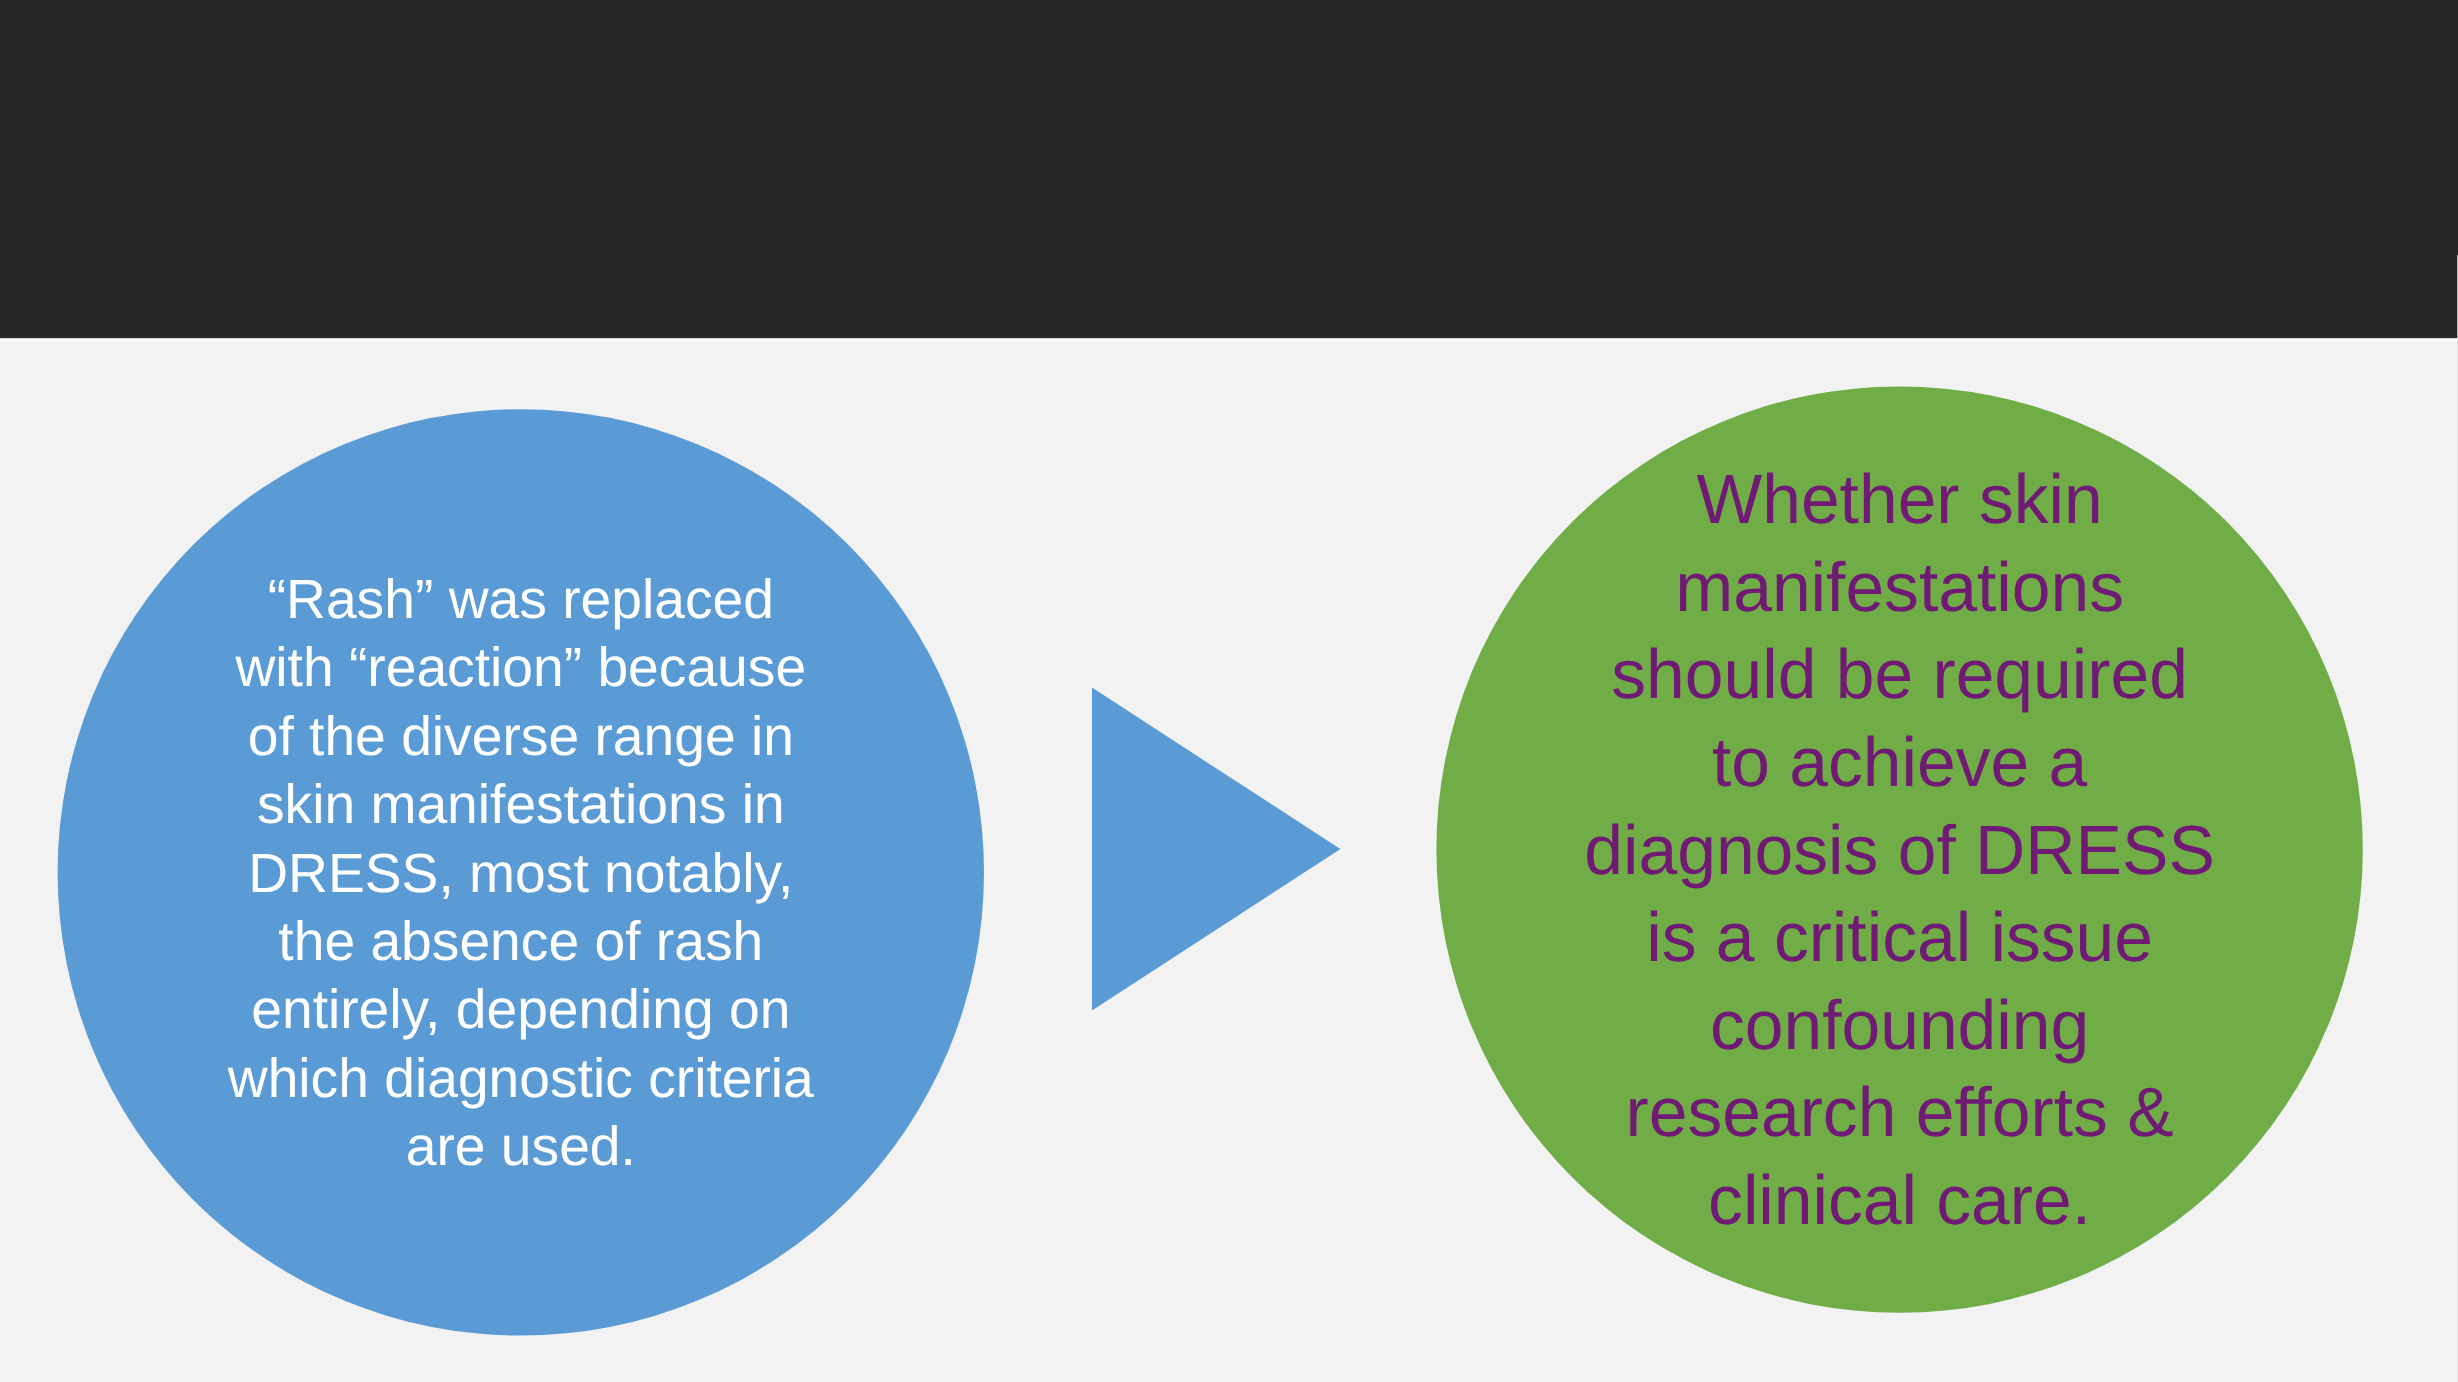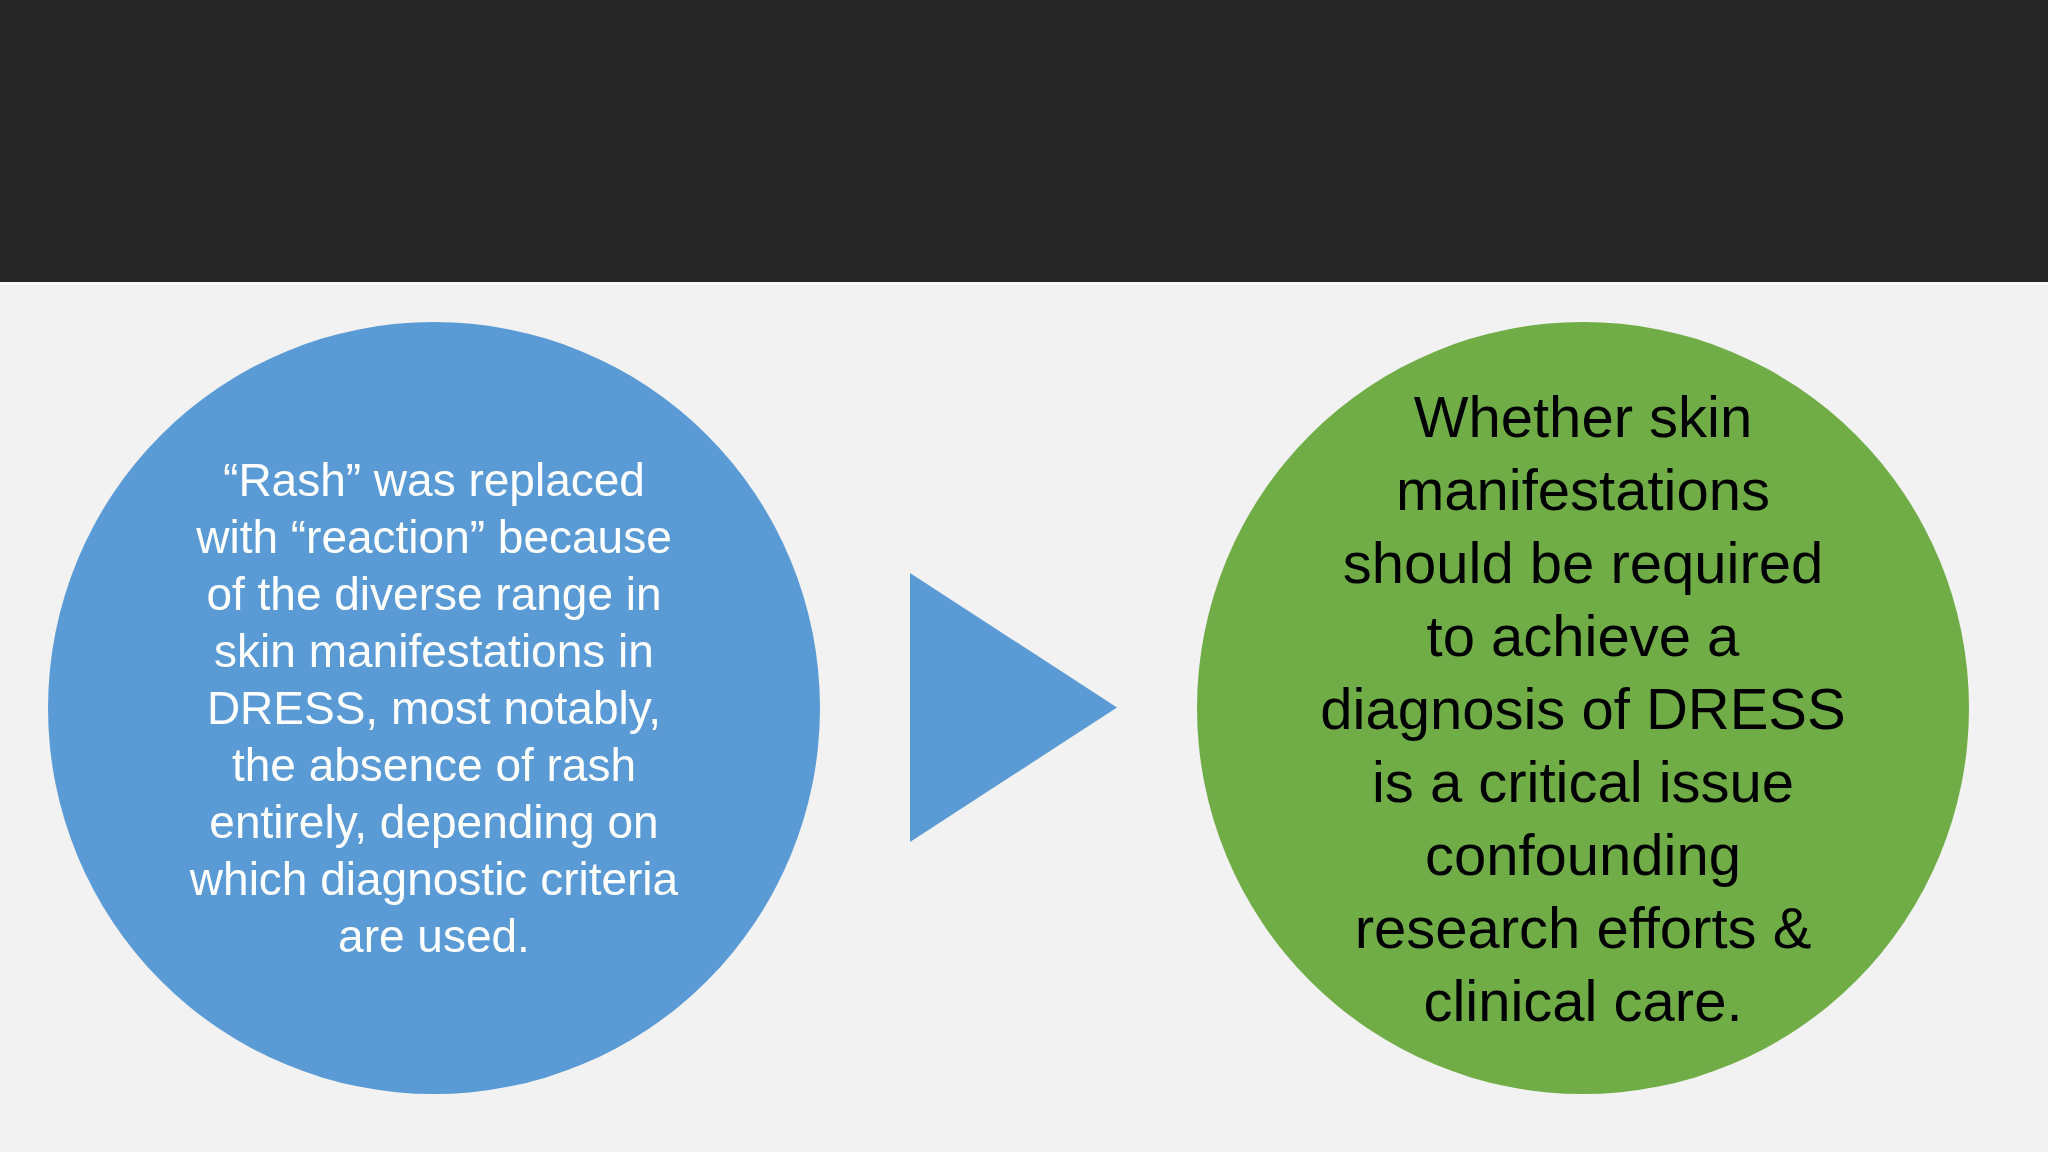--- a/index.html
+++ b/index.html
@@ -39,21 +39,21 @@
   .circle {
     position: absolute;
     width: 772px;
     height: 772px;
     border-radius: 50%;
     display: flex;
     align-items: center;
     justify-content: center;
     text-align: center;
   }
-  .circle-left  { left: 48px;   top: 322px; }
+  .circle-left  { left: 48px;   top: 341px; }
   .circle-right { left: 1197px; top: 322px; }
   .circle-text {
     white-space: pre-line;
     color: #ffffff;
   }
   .circle-left .circle-text {
     font-size: 46px;
     line-height: 57px;
     max-width: 700px;
   }
@@ -90,21 +90,21 @@
 DRESS, most notably,
 the absence of rash
 entirely, depending on
 which diagnostic criteria
 are used.</div>
   </div>
 
   <div class="arrow-right" style="background-color: rgb(91, 155, 213);"></div>
 
   <div class="circle circle-right" style="background-color: rgb(112, 173, 71);">
-    <div class="circle-text" style="color: #000000;">Whether skin
+    <div class="circle-text" style="color: #701a75;">Whether skin
 manifestations
 should be required
 to achieve a
 diagnosis of DRESS
 is a critical issue
 confounding
 research efforts &amp;
 clinical care.</div>
   </div>
 

